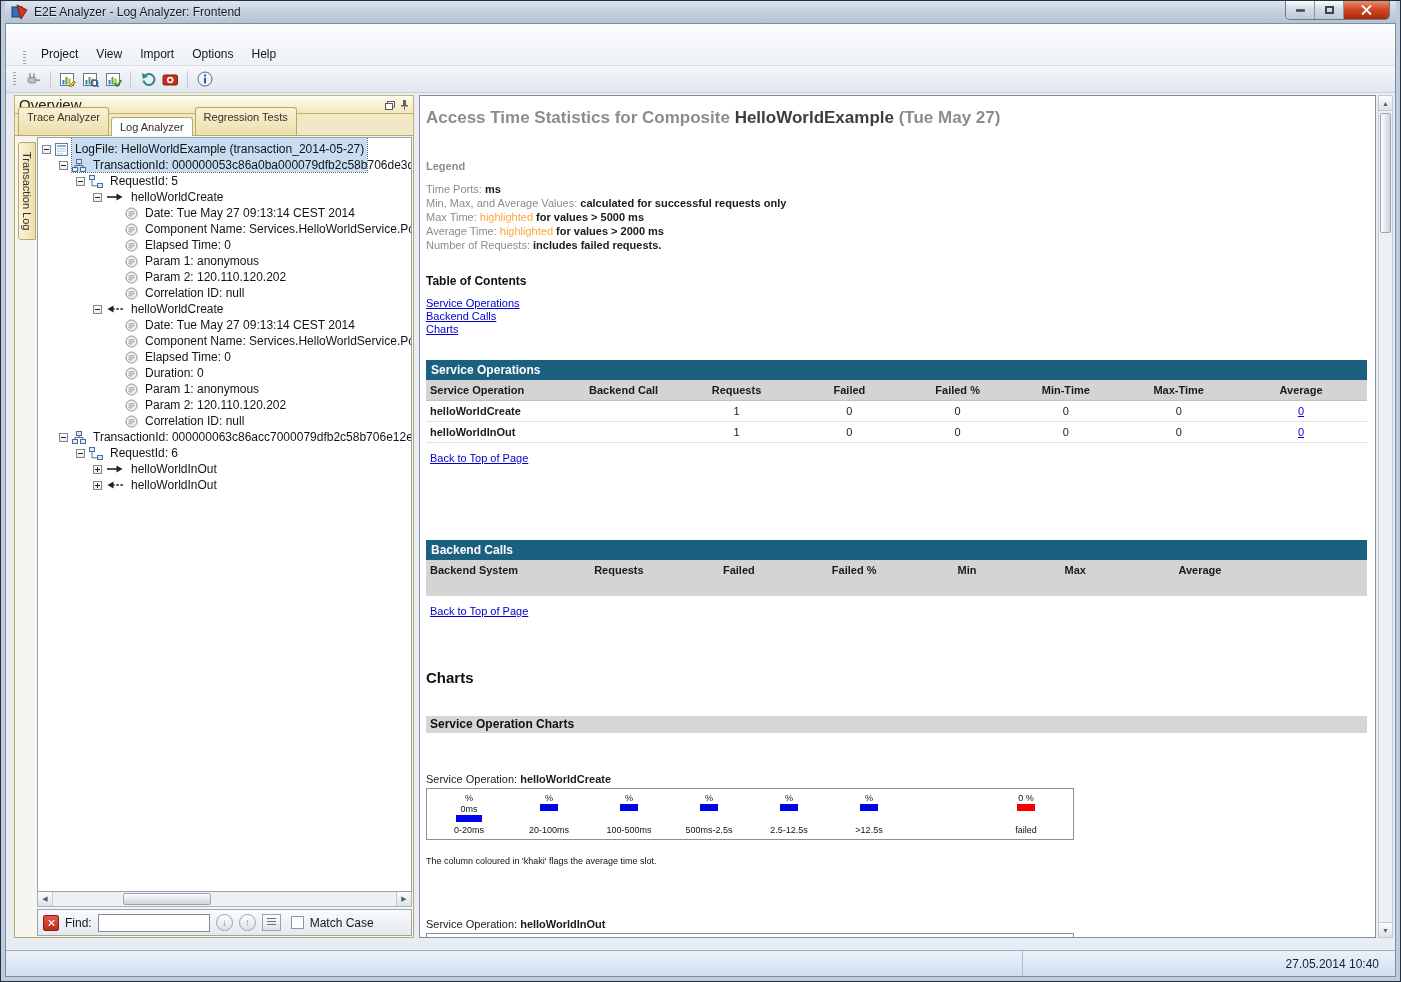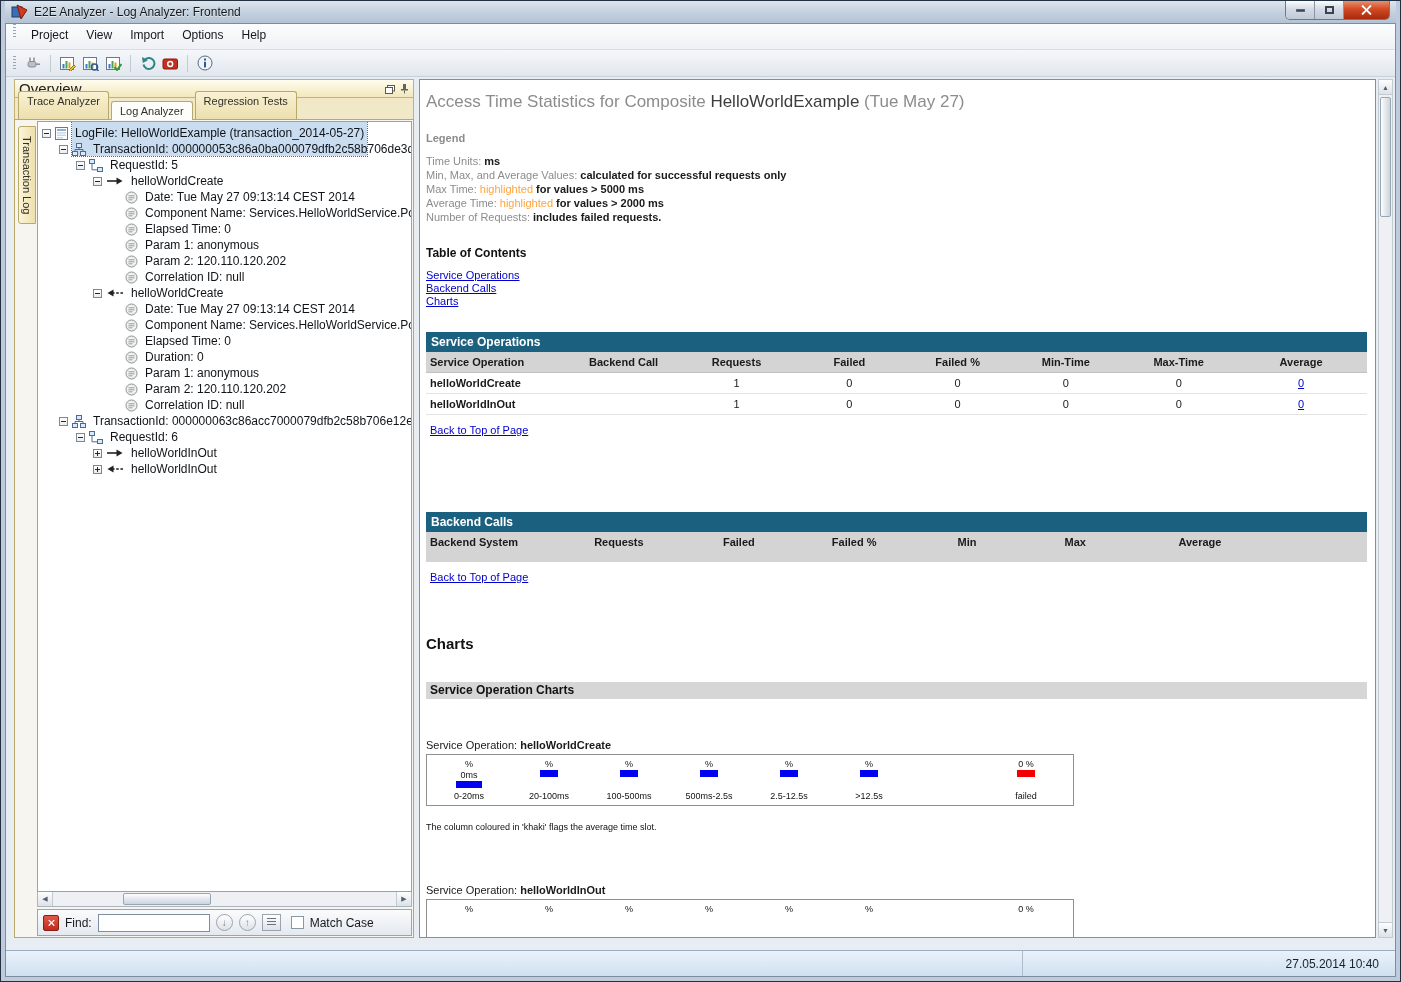--- a/index.html
+++ b/index.html
@@ -17,21 +17,21 @@
   .win-buttons{margin-left:auto;align-self:flex-start;display:flex;border:1px solid #6d7989;border-top:none;border-radius:0 0 5px 5px;overflow:hidden;margin-right:6px}
   .win-btn{width:29px;height:18px;display:flex;align-items:center;justify-content:center;background:linear-gradient(#fbfcfd,#d3dbe5 45%,#bfcad7);border-right:1px solid #8b94a2}
   .win-btn.close{width:45px;background:linear-gradient(#e8906d,#d14a24 45%,#aa2a0c);border-right:none}
   .glyph-min{width:9px;height:3px;background:#3a4450;border:1px solid #fff3}
   .glyph-max{width:9px;height:8px;border:2px solid #3a4450;background:#fff0}
   .glyph-x{position:relative;width:11px;height:11px}
   .glyph-x::before,.glyph-x::after{content:"";position:absolute;left:-1px;top:4.5px;width:13px;height:2px;background:#fff;border-radius:1px}
   .glyph-x::before{transform:rotate(45deg)}.glyph-x::after{transform:rotate(-45deg)}
   
   .client{flex:1;display:flex;flex-direction:column;min-height:0;border:1px solid #7e8c9d;background:#f0f2f5}
-  .menubar{height:26px;display:flex;align-items:flex-start;background:linear-gradient(#fcfdfe,#eef1f5);border-bottom:1px solid #d8dee6;padding-left:5px}
+  .menubar{height:42px;display:flex;align-items:flex-end;background:linear-gradient(#fcfdfe,#eef1f5);border-bottom:1px solid #d8dee6;padding-left:15px}
   .grip{width:3px;height:14px;margin:0 6px 0 2px;background-image:repeating-linear-gradient(#9aa5b3 0 1px,transparent 1px 3px)}
   .menu-item{font-size:12px;padding:4px 9px;color:#15181c;cursor:default}
   .toolbarband{height:27px;display:flex;align-items:center;background:linear-gradient(#f5f7fa,#e1e7ee);border-bottom:1px solid #c8d0da;padding-left:5px}
   .tb-btn{width:23px;height:22px;display:flex;align-items:center;justify-content:center;border-radius:2px}
   .tb-sep{width:1px;height:17px;background:#c3cbd5;margin:0 5px}
   
   .main{flex:1;display:flex;min-height:0;background:#e8edf4;padding:2px 2px 12px 8px}
   
   .left-panel{width:400px;display:flex;flex-direction:column;min-height:0}
   .panel-header{height:19px;background:linear-gradient(#fffcef,#f3e7ba);border:1px solid #c3b273;display:flex;align-items:flex-end;padding:0 4px;font-size:15px;color:#222}
@@ -66,43 +66,43 @@
   .find-close .glyph-x{transform:scale(.62)}
   .find-input{width:112px;height:18px;border:1px solid #7e8ea0;background:#fff;font-size:12px;padding:0 3px;font-family:"Liberation Sans",sans-serif}
   .round-btn{width:17px;height:17px;border-radius:50%;border:1px solid #9aa4ae;background:linear-gradient(#fff,#dce2e8);color:#7a8590;font-size:10px;display:flex;align-items:center;justify-content:center}
   .list-btn{width:19px;height:17px;border:1px solid #9aa4ae;background:linear-gradient(#fff,#dce2e8);display:flex;align-items:center;justify-content:center}
   .list-glyph{width:9px;height:9px;background-image:repeating-linear-gradient(#6a737d 0 1px,transparent 1px 3px)}
   .checkbox{width:13px;height:13px;border:1px solid #8a97a5;background:#fff;margin-left:4px}
   .splitter{width:5px}
   
   .report-panel{flex:1;min-width:0;background:#fff;border:1px solid #828f9c;overflow:hidden}
   .report-content{padding:10px 8px 0 6px;color:#1a1a1a}
-  .report-title{font-size:17px;font-weight:normal;color:#8c8c8c;margin-top:2px}
+  .report-title{font-size:17px;font-weight:bold;color:#8c8c8c;margin-top:2px}
   .report-title .rt-name{color:#3d3d3d}
-  .legend-heading{font-size:11px;font-weight:bold;color:#8c8c8c;margin-top:20px}
+  .legend-heading{font-size:11px;font-weight:bold;color:#8c8c8c;margin-top:32px}
   .legend-rows{margin-top:10px}
   .legend-row{font-size:11px;line-height:14px}
   .lg-label{color:#8c8c8c}
   .lg-hl{color:var(--highlight)}
   .lg-val{color:#1a1a1a;font-weight:bold}
   .toc-heading{font-size:12px;font-weight:bold;margin-top:22px;color:#111}
   .toc-links{margin-top:9px}
   .toc-links a{display:block;font-size:11px;line-height:13px;color:var(--link);text-decoration:underline}
   .band{background:var(--table-header-bg);color:#fff;font-size:12px;font-weight:bold;height:20px;line-height:20px;padding-left:5px}
   .sect{margin-top:24px}
   .sect.backend{margin-top:70px}
   .t-row{display:flex;border-bottom:1px solid #e2e2e2}
   .t-row.head{background:#d4d4d4;border-bottom:1px solid #c2c2c2}
   .t-cell{font-size:11px;padding:4px;text-align:center;overflow:hidden}
   .t-cell.left{text-align:left}
   .t-cell.bold{font-weight:bold}
   .t-cell a{color:var(--link);text-decoration:underline}
   .c0{width:15%}.c1{width:12%}.c2{width:12%}.c3{width:12%}.c4{width:11%}.c5{width:12%}.c6{width:12%}.c7{width:14%}
   .b0{width:14%}.b1{width:13%}.b2{width:12.5%}.b3{width:12%}.b4{width:12%}.b5{width:11%}.b6{width:15.5%}
-  .backend-head{background:#d4d4d4;display:flex;padding-bottom:10px}
+  .backend-head{background:#d4d4d4;display:flex;padding-bottom:16px}
   .back-row{padding:5px 4px 4px}
   .back-row a{font-size:11px;color:var(--link);text-decoration:underline}
   .charts-heading{font-size:15px;font-weight:bold;margin-top:46px;color:#111}
   .gray-band{background:#d6d6d6;font-size:12px;font-weight:bold;height:17px;line-height:17px;padding-left:4px;margin-top:30px;color:#111}
   .chart-block{margin-top:40px}
   .chart-block + .chart-block{margin-top:52px}
   .ch-label{font-size:11px}
   .chart-box{width:648px;height:52px;border:1px solid #8f8f8f;display:flex;padding:4px 2px 3px;margin-top:3px}
   .ch-col{width:80px;display:flex;flex-direction:column;align-items:center}
   .ch-col.failed{width:90px;margin-left:auto}
@@ -559,21 +559,21 @@
       <div class="splitter"></div>
 
       <div class="report-panel">
         <div class="report-content">
           <div class="report-title">
             <span>Access Time Statistics for Composite </span><span class="rt-name">HelloWorldExample</span><span> (Tue May 27)</span>
           </div>
 
           <div class="legend-heading">Legend</div>
           <div class="legend-rows" id="legend-rows">
-              <div class="legend-row"><span class="lg-label">Time Units: </span><span class="lg-val">ms</span></div>
+              <div class="legend-row"><span class="lg-label">Time Ports: </span><span class="lg-val">ms</span></div>
               <div class="legend-row"><span class="lg-label">Min, Max, and Average Values: </span><span class="lg-val">calculated for successful requests only</span></div>
               <div class="legend-row"><span class="lg-label">Max Time: </span><span class="lg-hl">highlighted </span><span class="lg-val">for values &gt; 5000 ms</span></div>
               <div class="legend-row"><span class="lg-label">Average Time: </span><span class="lg-hl">highlighted </span><span class="lg-val">for values &gt; 2000 ms</span></div>
               <div class="legend-row"><span class="lg-label">Number of Requests: </span><span class="lg-val">includes failed requests.</span></div>
             </div>
 
           <div class="toc-heading">Table of Contents</div>
           <div class="toc-links" id="toc-links">
               <a href="#">Service Operations</a>
               <a href="#">Backend Calls</a>

